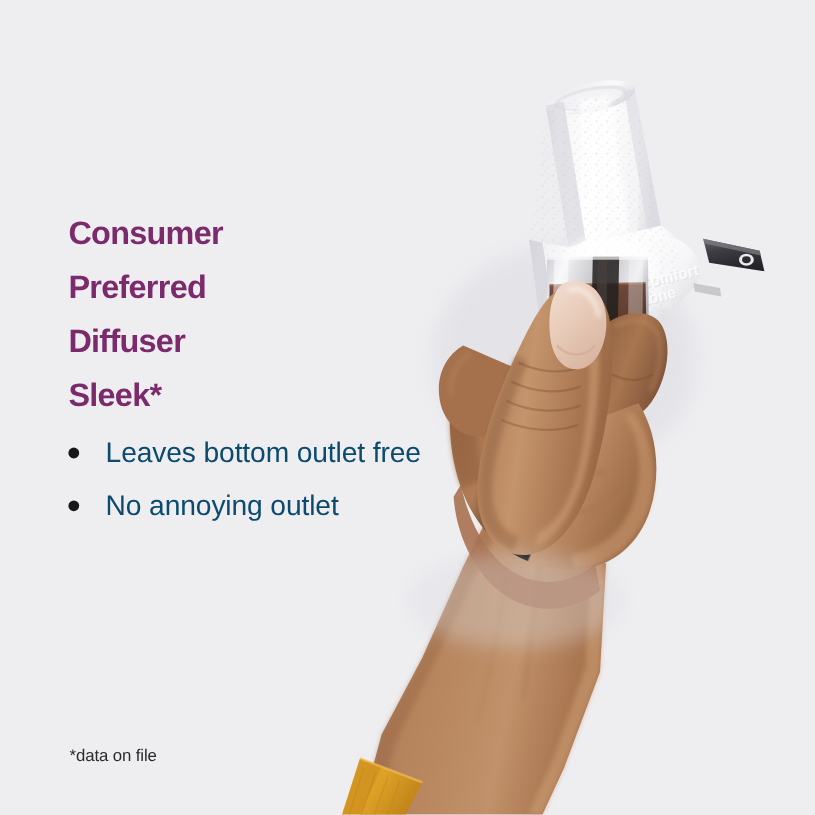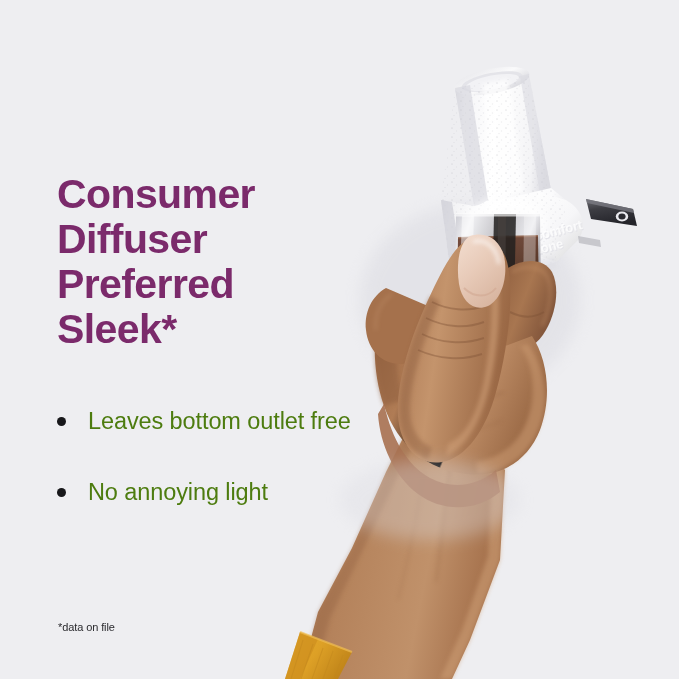--- a/index.html
+++ b/index.html
@@ -8,49 +8,48 @@
     background:#eeeef1;
     font-family:"Liberation Sans","DejaVu Sans",sans-serif;
     position:relative;
   }
   #stage{position:absolute;inset:0;width:679px;height:679px;overflow:hidden;background:#eeeef1;}
 
   
   .headline{
     position:absolute;left:57px;top:172px;width:330px;
     color:#7b2a6b;
-    font-size:41px;line-height:45px;
+    font-size:27px;line-height:45px;
     font-weight:bold;letter-spacing:-0.6px;
     margin:0;
   }
   .headline .ln{display:block;white-space:nowrap;}
 
   .bullets{
     position:absolute;left:52px;top:364px;width:330px;
     margin:0;padding:0;list-style:none;
   }
   .bullets li{
     position:relative;
     padding-left:36px;
-    color:#4d7c0f;
+    color:#0c4a6e;
     font-size:23.5px;line-height:27px;
     margin-bottom:17px;
     letter-spacing:-0.1px;
-    margin-top:44px;
   }
   .bullets li .dot{
     position:absolute;left:5px;top:9px;
     width:9px;height:9px;border-radius:50%;
     background:#17171a;
   }
   .bullets li .txt{display:block;}
 
   .footnote{
     position:absolute;left:58px;top:621px;
-    color:#2a2a2e;font-size:11px;letter-spacing:-0.1px;
+    color:#2a2a2e;font-size:14px;letter-spacing:-0.1px;
   }
 
   
   #photo{position:absolute;left:0;top:0;width:679px;height:679px;}
   #photo svg{display:block;width:679px;height:679px;}
 </style>
 </head>
 <body>
 
 <div id="stage">
@@ -352,31 +351,31 @@
                    C394,476 380,444 378,414 Z" fill="#a77050" opacity="0.9"></path>
         </g>
       </g>
 
       <ellipse cx="430" cy="500" rx="90" ry="40" fill="#dcdce2" opacity="0.35" filter="url(#fSoft8)"></ellipse>
     </svg>
   </div>
 
   <h1 class="headline">
     <span class="ln">Consumer</span>
+    <span class="ln">Preferred</span>
     <span class="ln">Diffuser</span>
-    <span class="ln">Preferred</span>
     <span class="ln">Sleek*</span>
   </h1>
 
   <ul class="bullets">
     <li>
       <span class="dot"></span>
       <span class="txt">Leaves bottom outlet free</span>
     </li>
     <li>
       <span class="dot"></span>
-      <span class="txt">No annoying light</span>
+      <span class="txt">No annoying outlet</span>
     </li>
   </ul>
 
   <div class="footnote">*data on file</div>
 
 </div>
 
 </body></html>

